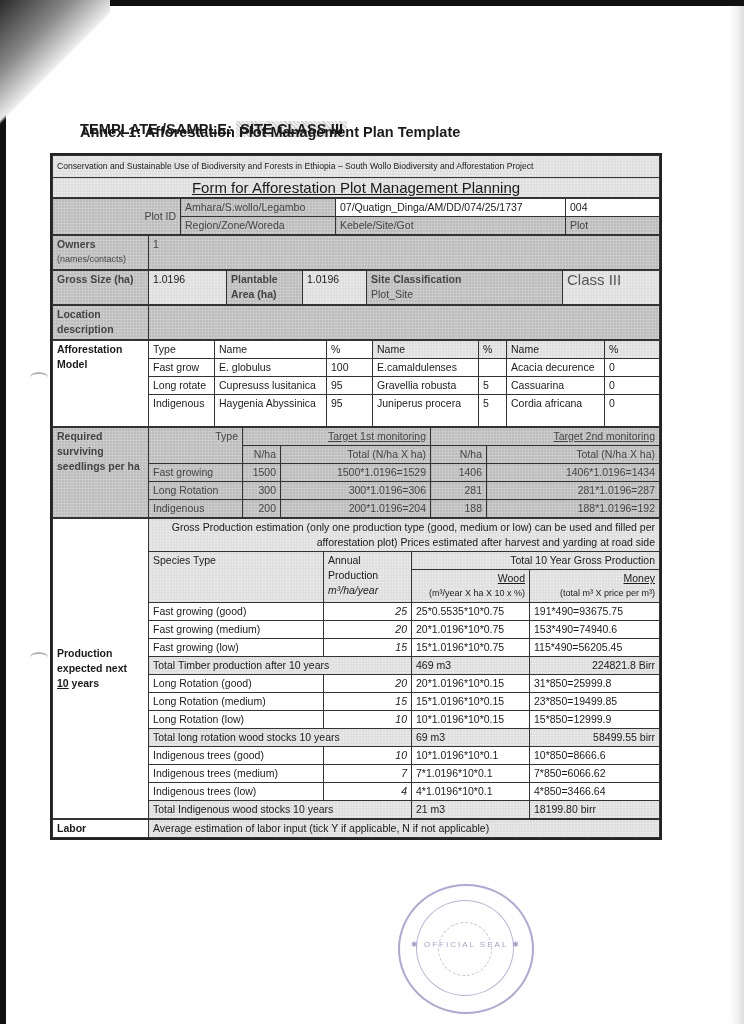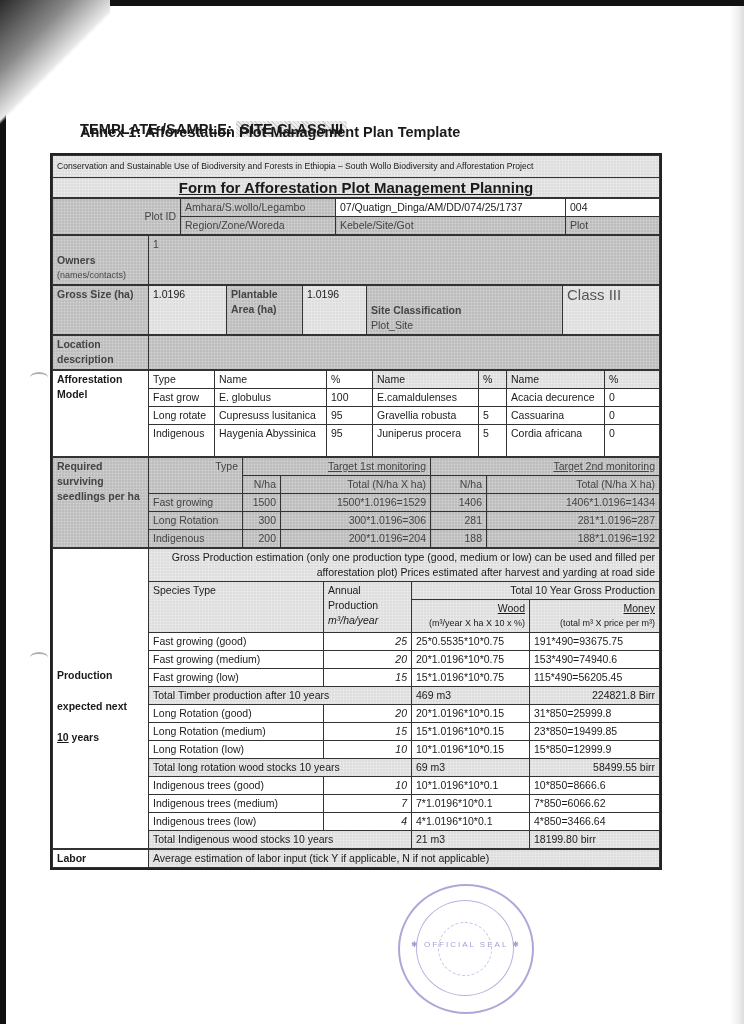--- a/index.html
+++ b/index.html
@@ -29,23 +29,23 @@
   .shade { background:
     repeating-linear-gradient(0deg,rgba(0,0,0,.10) 0 1px,transparent 1px 3px),
     repeating-linear-gradient(90deg,rgba(0,0,0,.10) 0 1px,transparent 1px 3px),#d2d2d2; color:#444; }
   .light { background:
     repeating-linear-gradient(0deg,rgba(0,0,0,.06) 0 1px,transparent 1px 3px),
     repeating-linear-gradient(90deg,rgba(0,0,0,.06) 0 1px,transparent 1px 3px),#ececec; }
   .c { text-align:right; }
   .i { font-style:italic; }
   .u { text-decoration:underline; }
   .proj { font-size:8.6px; padding:3px 4px; }
-  .formtitle { font-size:15px; text-align:center; padding:2px 0;font-weight:bold; }
+  .formtitle { font-size:15px; text-align:center; padding:2px 0; }
   .formtitle span { text-decoration:underline; }
-  .label { font-size:10.5px; font-weight:bold;margin-top:16px; }
+  .label { font-size:10.5px; font-weight:bold; }
   .small { font-size:9px; }
   .classbig { font-size:15px; color:#555;margin-top:8px; }
 
   .stamp { position:absolute; left:398px; top:884px; width:132px; height:126px; border-radius:50%;
     border:2px solid #8d84c9; opacity:.7; }
   .stamp::before { content:""; position:absolute; left:16px; top:14px; width:96px; height:94px;
     border-radius:50%; border:1px solid #9a92d2; }
   .stamp::after { content:""; position:absolute; left:38px; top:36px; width:52px; height:52px;
     border-radius:50%; border:1px dashed #aaa3dc; }
   .stamp-text { position:absolute; left:0; top:54px; width:132px; text-align:center;

